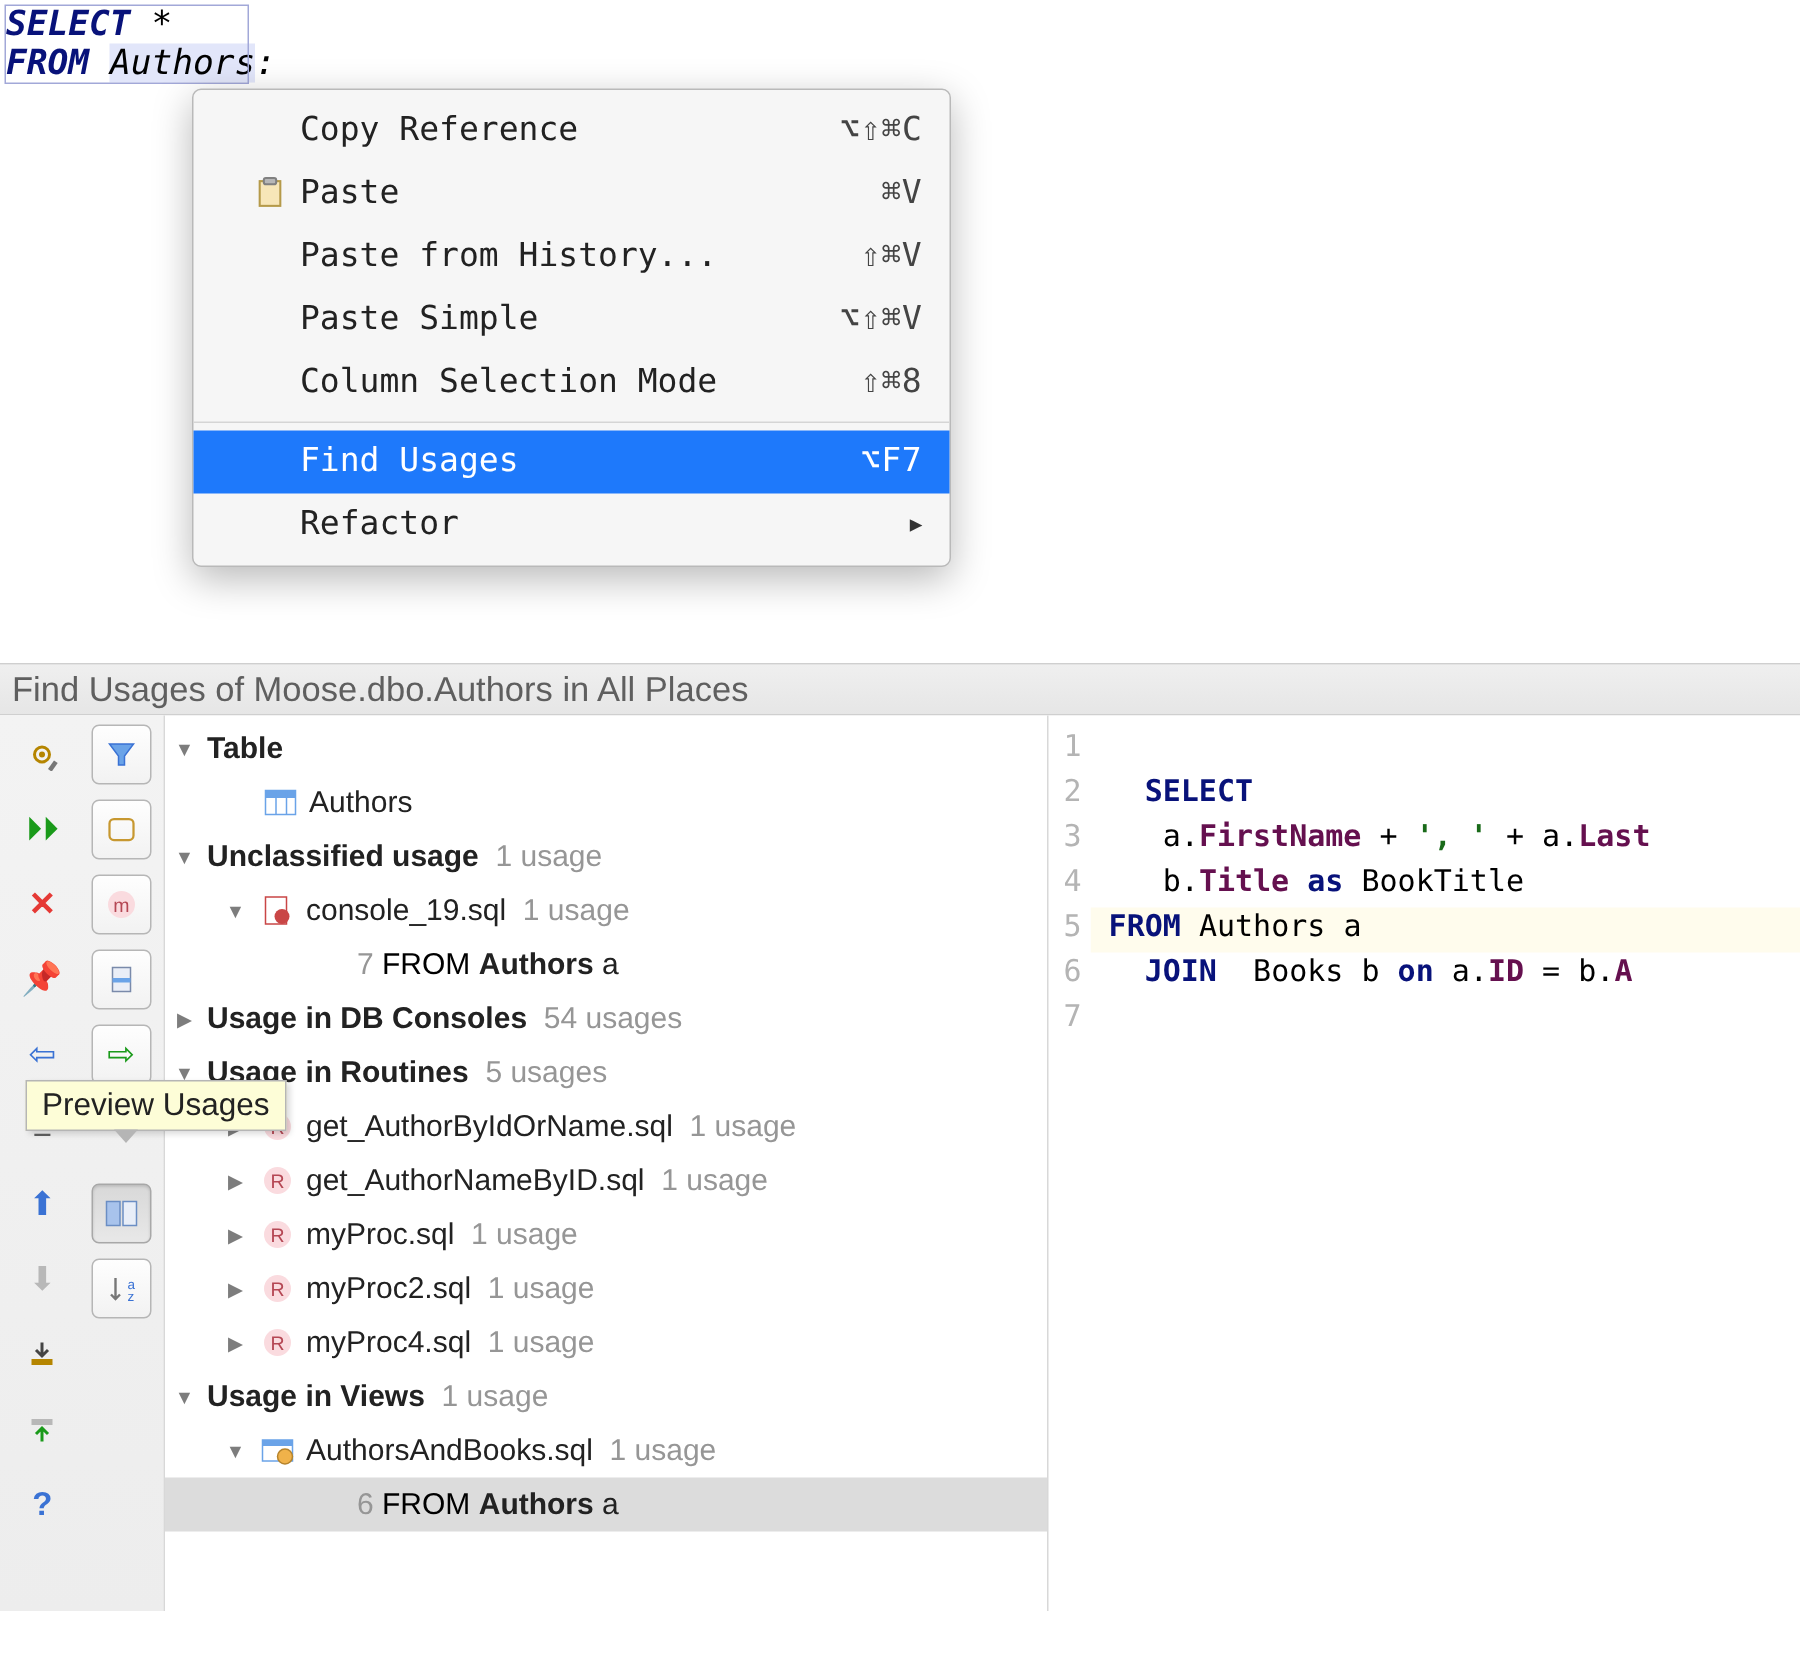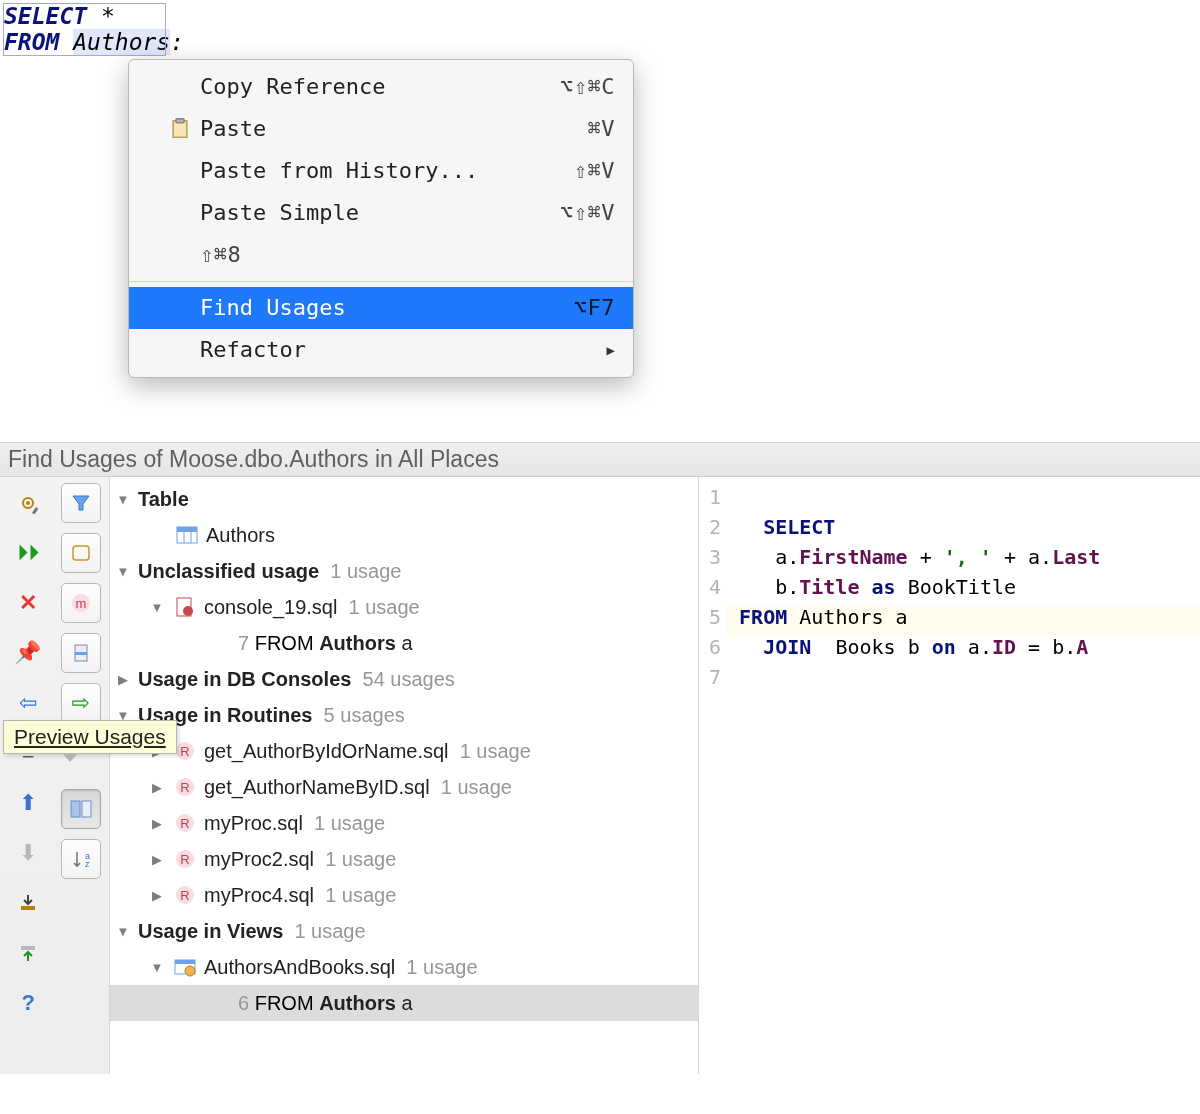--- a/index.html
+++ b/index.html
@@ -56,21 +56,21 @@
   }
   .ctx-icon {
     width:40px;
     display:flex;
     align-items:center;
     justify-content:center;
     flex-shrink:0;
   }
   .ctx-label { flex:1; }
   .ctx-short { font-size:22px; color:#444; letter-spacing:0.5px; }
-  .ctx-item.selected .ctx-short { color:#0f172a; }
+  .ctx-item.selected .ctx-short { color:#ffffff; }
   .ctx-sep {
     height:1px;
     background:#d5d5d5;
     margin:5px 0;
   }
   .ctx-arrow { font-size:14px; color:#333; }
   
   
   .find-header {
     height:35px;
@@ -169,29 +169,28 @@
   }
   .code .c-line { height:30px; white-space:pre; }
   .code .hl { background:#fffced; display:block; }
   .kw2 { color:#08127a; font-weight:bold; }
   .field { color:#65104f; font-weight:bold; }
   .str { color:#196a19; font-weight:bold; }
   
   
   .tooltip {
     position:absolute;
-    left:3px; top:243px;
+    left:17px; top:243px;
     background:#fdfdd7;
     border:1px solid #b5b5b5;
     padding:4px 10px;
     font-size:21px;
     color:#222;
     box-shadow:2px 2px 4px rgba(0,0,0,0.15);
     z-index:50;
-    text-decoration:underline;
   }
   .tooltip::after {
     content:"";
     position:absolute;
     bottom:-9px; left:58px;
     width:0;height:0;
     border-left:8px solid transparent;
     border-right:8px solid transparent;
     border-top:9px solid #b5b5b5;
   }
@@ -227,20 +226,21 @@
       <span class="ctx-label">Paste from History...</span>
       <span class="ctx-short">⇧⌘V</span>
     </div>
     <div class="ctx-item">
       <span class="ctx-icon"></span>
       <span class="ctx-label">Paste Simple</span>
       <span class="ctx-short">⌥⇧⌘V</span>
     </div>
     <div class="ctx-item">
       <span class="ctx-icon"></span>
+      <span class="ctx-label">Column Selection Mode</span>
       <span class="ctx-short">⇧⌘8</span>
     </div>
     <div class="ctx-sep"></div>
     <div class="ctx-item selected">
       <span class="ctx-icon"></span>
       <span class="ctx-label">Find Usages</span>
       <span class="ctx-short">⌥F7</span>
     </div>
     <div class="ctx-item">
       <span class="ctx-icon"></span>

